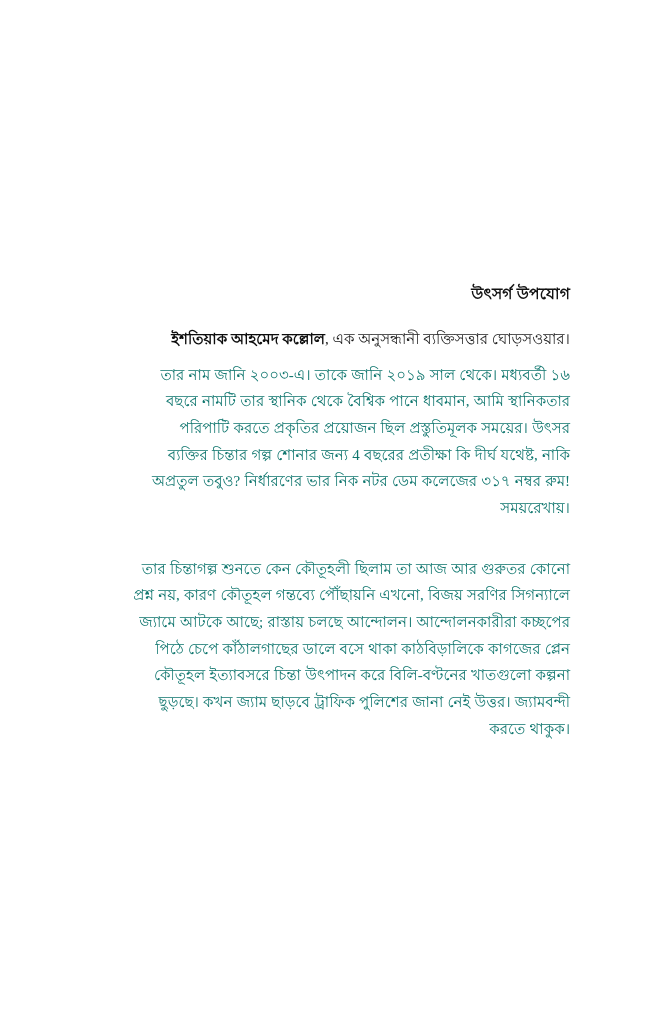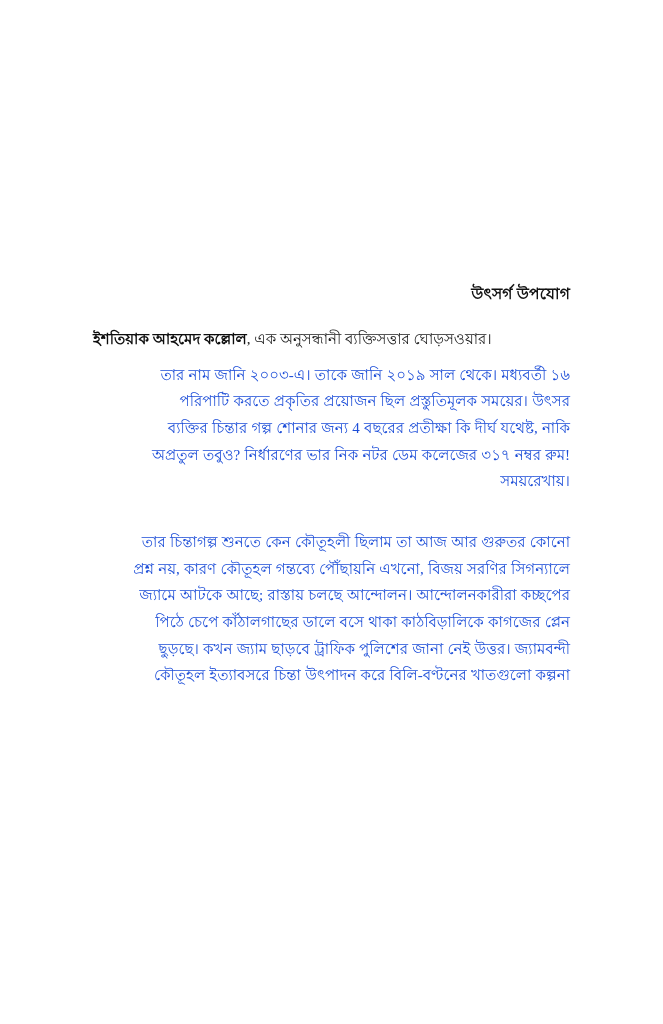--- a/index.html
+++ b/index.html
@@ -33,37 +33,37 @@
     font-weight: bold;
     font-size: 15.5px;
     line-height: 1.5;
     letter-spacing: 0.2px;
     margin: 0 0 22px 0;
     color: #121212;
     font-family: Liberation Serif, serif;
   }
 
   .lead-line {
-    text-align: left;
+    text-align: right;
     font-size: 15px;
     line-height: 1.62;
     margin: 0 0 10px 0;
     color: #1a1a1a;
   }
   .lead-name {
     font-weight: bold;
     color: #0d0d0d;
   }
 
   .body-para {
     text-align: right;
     font-size: 15px;
     line-height: 1.78;
     margin: 0;
-    color: #1d4ed8;
+    color: #0f766e;
     word-spacing: 0.5px;
   }
   .body-para + .body-para {
     margin-top: 34px;
   }
 
   
   .line {
     display: block;
     white-space: nowrap;
@@ -74,29 +74,31 @@
 
 <div class="page">
   <div class="content">
 
     <h1 class="dedication-heading">উৎসর্গ উপযোগ</h1>
 
     <p class="lead-line"><span class="lead-name">ইশতিয়াক আহমেদ কল্লোল</span><span>, এক অনুসন্ধানী ব্যক্তিসত্তার ঘোড়সওয়ার।</span></p>
 
     <p class="body-para">
       <span class="line">তার নাম জানি ২০০৩-এ। তাকে জানি ২০১৯ সাল থেকে। মধ্যবর্তী ১৬</span>
+      <span class="line">বছরে নামটি তার স্থানিক থেকে বৈশ্বিক পানে ধাবমান, আমি স্থানিকতার</span>
       <span class="line">পরিপাটি করতে প্রকৃতির প্রয়োজন ছিল প্রস্তুতিমূলক সময়ের। উৎসর</span>
       <span class="line">ব্যক্তির চিন্তার গল্প শোনার জন্য 4 বছরের প্রতীক্ষা কি দীর্ঘ যথেষ্ট, নাকি</span>
       <span class="line">অপ্রতুল তবুও? নির্ধারণের ভার নিক নটর ডেম কলেজের ৩১৭ নম্বর রুম!</span>
       <span class="line">সময়রেখায়।</span>
     </p>
 
     <p class="body-para">
       <span class="line">তার চিন্তাগল্প শুনতে কেন কৌতূহলী ছিলাম তা আজ আর গুরুতর কোনো</span>
       <span class="line">প্রশ্ন নয়, কারণ কৌতূহল গন্তব্যে পৌঁছায়নি এখনো, বিজয় সরণির সিগন্যালে</span>
       <span class="line">জ্যামে আটকে আছে; রাস্তায় চলছে আন্দোলন। আন্দোলনকারীরা কচ্ছপের</span>
       <span class="line">পিঠে চেপে কাঁঠালগাছের ডালে বসে থাকা কাঠবিড়ালিকে কাগজের প্লেন</span>
+      <span class="line">কৌতূহল ইত্যাবসরে চিন্তা উৎপাদন করে বিলি-বণ্টনের খাতগুলো কল্পনা</span>
       <span class="line">ছুড়ছে। কখন জ্যাম ছাড়বে ট্রাফিক পুলিশের জানা নেই উত্তর। জ্যামবন্দী</span>
-      <span class="line">কৌতূহল ইত্যাবসরে চিন্তা উৎপাদন করে বিলি-বণ্টনের খাতগুলো কল্পনা</span>
+      <span class="line">করতে থাকুক।</span>
     </p>
 
   </div>
 </div>
 
 </body></html>

